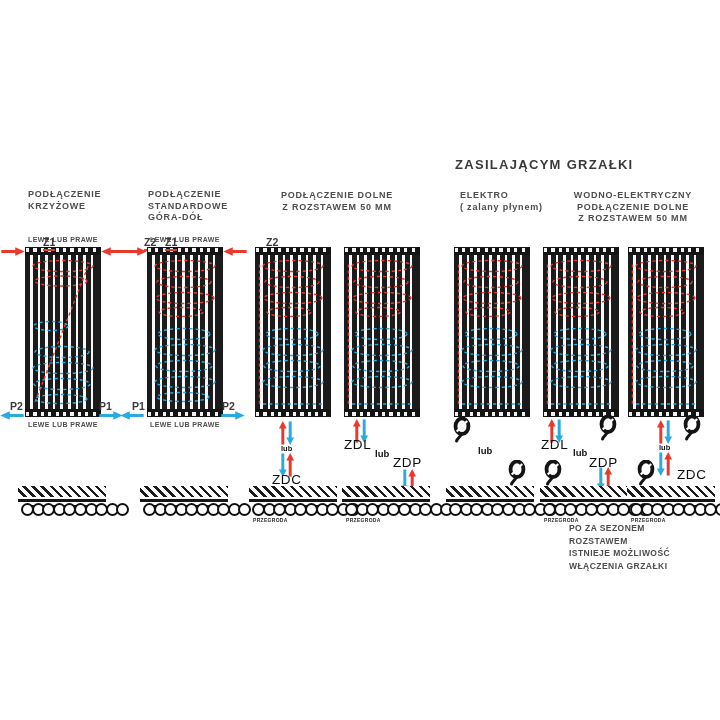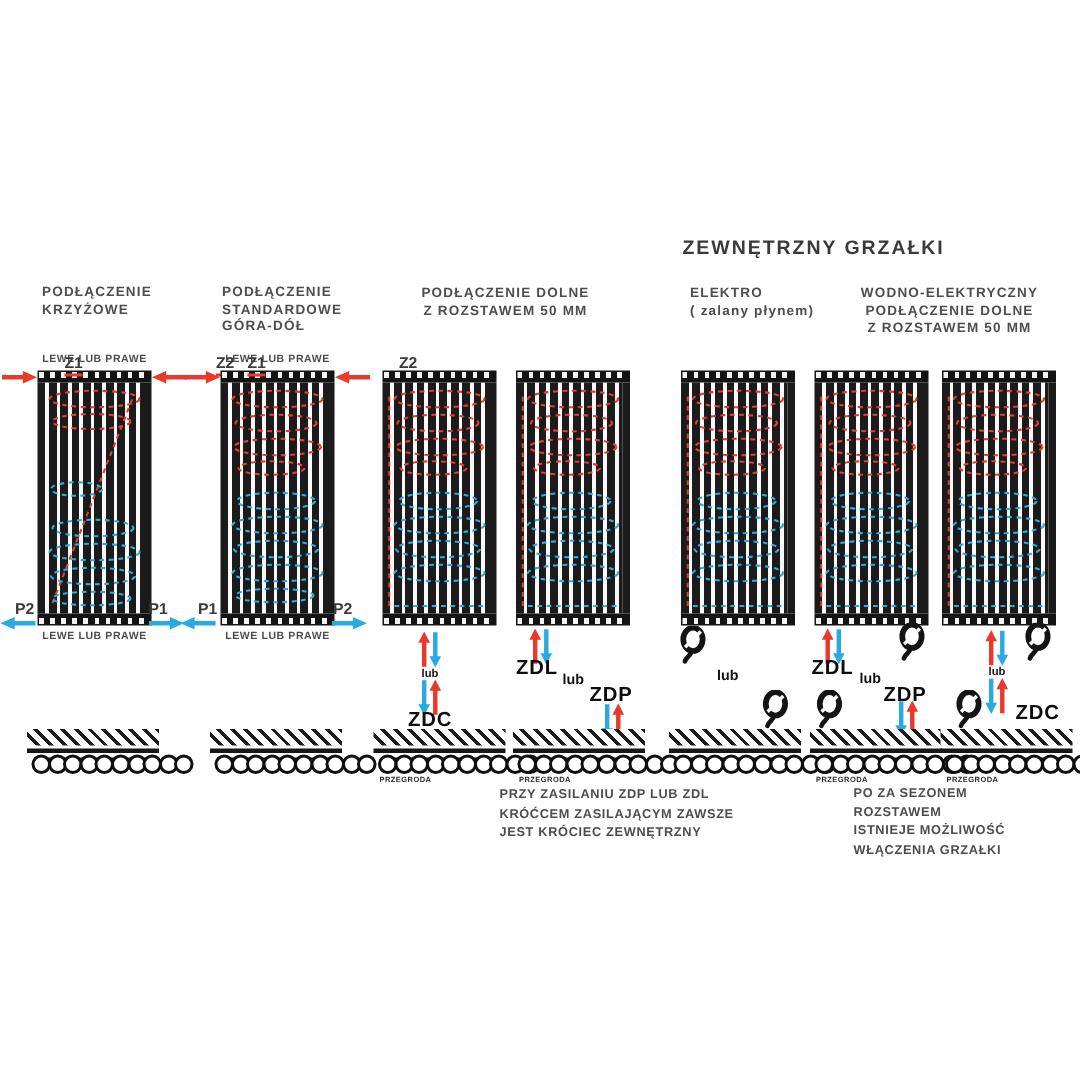--- a/index.html
+++ b/index.html
@@ -30,21 +30,21 @@
   .zlabel{position:absolute;font-size:10.5px;font-weight:bold;color:#3a3a3a;white-space:nowrap;}
   .zlabel .u-red{border-bottom:2.2px solid #e8392a;padding-bottom:0.5px;margin-left:40px;}
   .harrow{position:absolute;width:24px;height:9px;color:#e8392a;}
   .harrow.blue{color:#29abe2;}
   .harrow.flip{transform:scaleX(-1);}
   .harrow svg{display:block;width:100%;height:100%;}
 
   .vpair{position:absolute;width:17px;height:24px;}
   .vpair svg{display:block;width:100%;height:100%;}
 
-  .bigl{position:absolute;font-size:13.5px;font-weight:bold;color:#0e0e0e;letter-spacing:0.6px;}
+  .bigl{position:absolute;font-size:13.5px;font-weight:normal;color:#0e0e0e;letter-spacing:0.6px;}
   .lub{position:absolute;font-size:9.5px;font-weight:bold;color:#101010;}
   .lub.s{font-size:7.5px;}
 
   .heater{position:absolute;width:19px;height:27px;}
   .heater svg{display:block;width:100%;height:100%;}
 
   
   .floor{position:absolute;top:486px;width:88px;}
   .floor .hatch{height:11px;background:repeating-linear-gradient(45deg,#ffffff 0 4.1px,#1c1c1c 4.1px 6.4px);}
   .floor .fbar{height:3px;background:#161616;margin-top:1.5px;}
@@ -131,21 +131,21 @@
     <symbol id="heater-sym" viewBox="0 0 20 28">
       <ellipse cx="10.5" cy="9.5" rx="6.8" ry="8.2" fill="#ffffff" stroke="#141414" stroke-width="4"></ellipse>
       <line x1="5" y1="15" x2="16" y2="4" stroke="#ffffff" stroke-width="2.4"></line>
       <path d="M9.5 18 C9 21 6 21.5 4.8 25" fill="none" stroke="#141414" stroke-width="3.2" stroke-linecap="round"></path>
     </symbol>
   </defs>
 </svg>
 
 <div class="canvas">
 
-  <div class="title" style="left:455px;top:157px">ZEWNĘTRZNY GRZAŁKI</div>
+  <div class="title" style="left:455px;top:157px">ZASILAJĄCYM GRZAŁKI</div>
 
   <div class="colhead" style="left:28px;top:189px">
     <div>PODŁĄCZENIE</div>
     <div>KRZYŻOWE</div>
   </div>
   <div class="colhead" style="left:148px;top:189px">
     <div>PODŁĄCZENIE</div>
     <div>STANDARDOWE</div>
     <div>GÓRA-DÓŁ</div>
   </div>
@@ -468,25 +468,20 @@
         <i></i>
         <i></i>
         <i></i>
         <i></i>
         <i></i>
         <i></i>
       </div>
     <div class="flabel">PRZEGRODA</div>
   </div>
 
-  <div class="note" style="left:333px;top:523px">
-    <div>PRZY ZASILANIU ZDP LUB ZDL</div>
-    <div>KRÓĆCEM ZASILAJĄCYM ZAWSZE</div>
-    <div>JEST KRÓCIEC ZEWNĘTRZNY</div>
-  </div>
   <div class="note" style="left:569px;top:522px">
     <div>PO ZA SEZONEM</div>
     <div>ROZSTAWEM</div>
     <div>ISTNIEJE MOŻLIWOŚĆ</div>
     <div>WŁĄCZENIA GRZAŁKI</div>
   </div>
 
 </div>
 
 </body></html>

